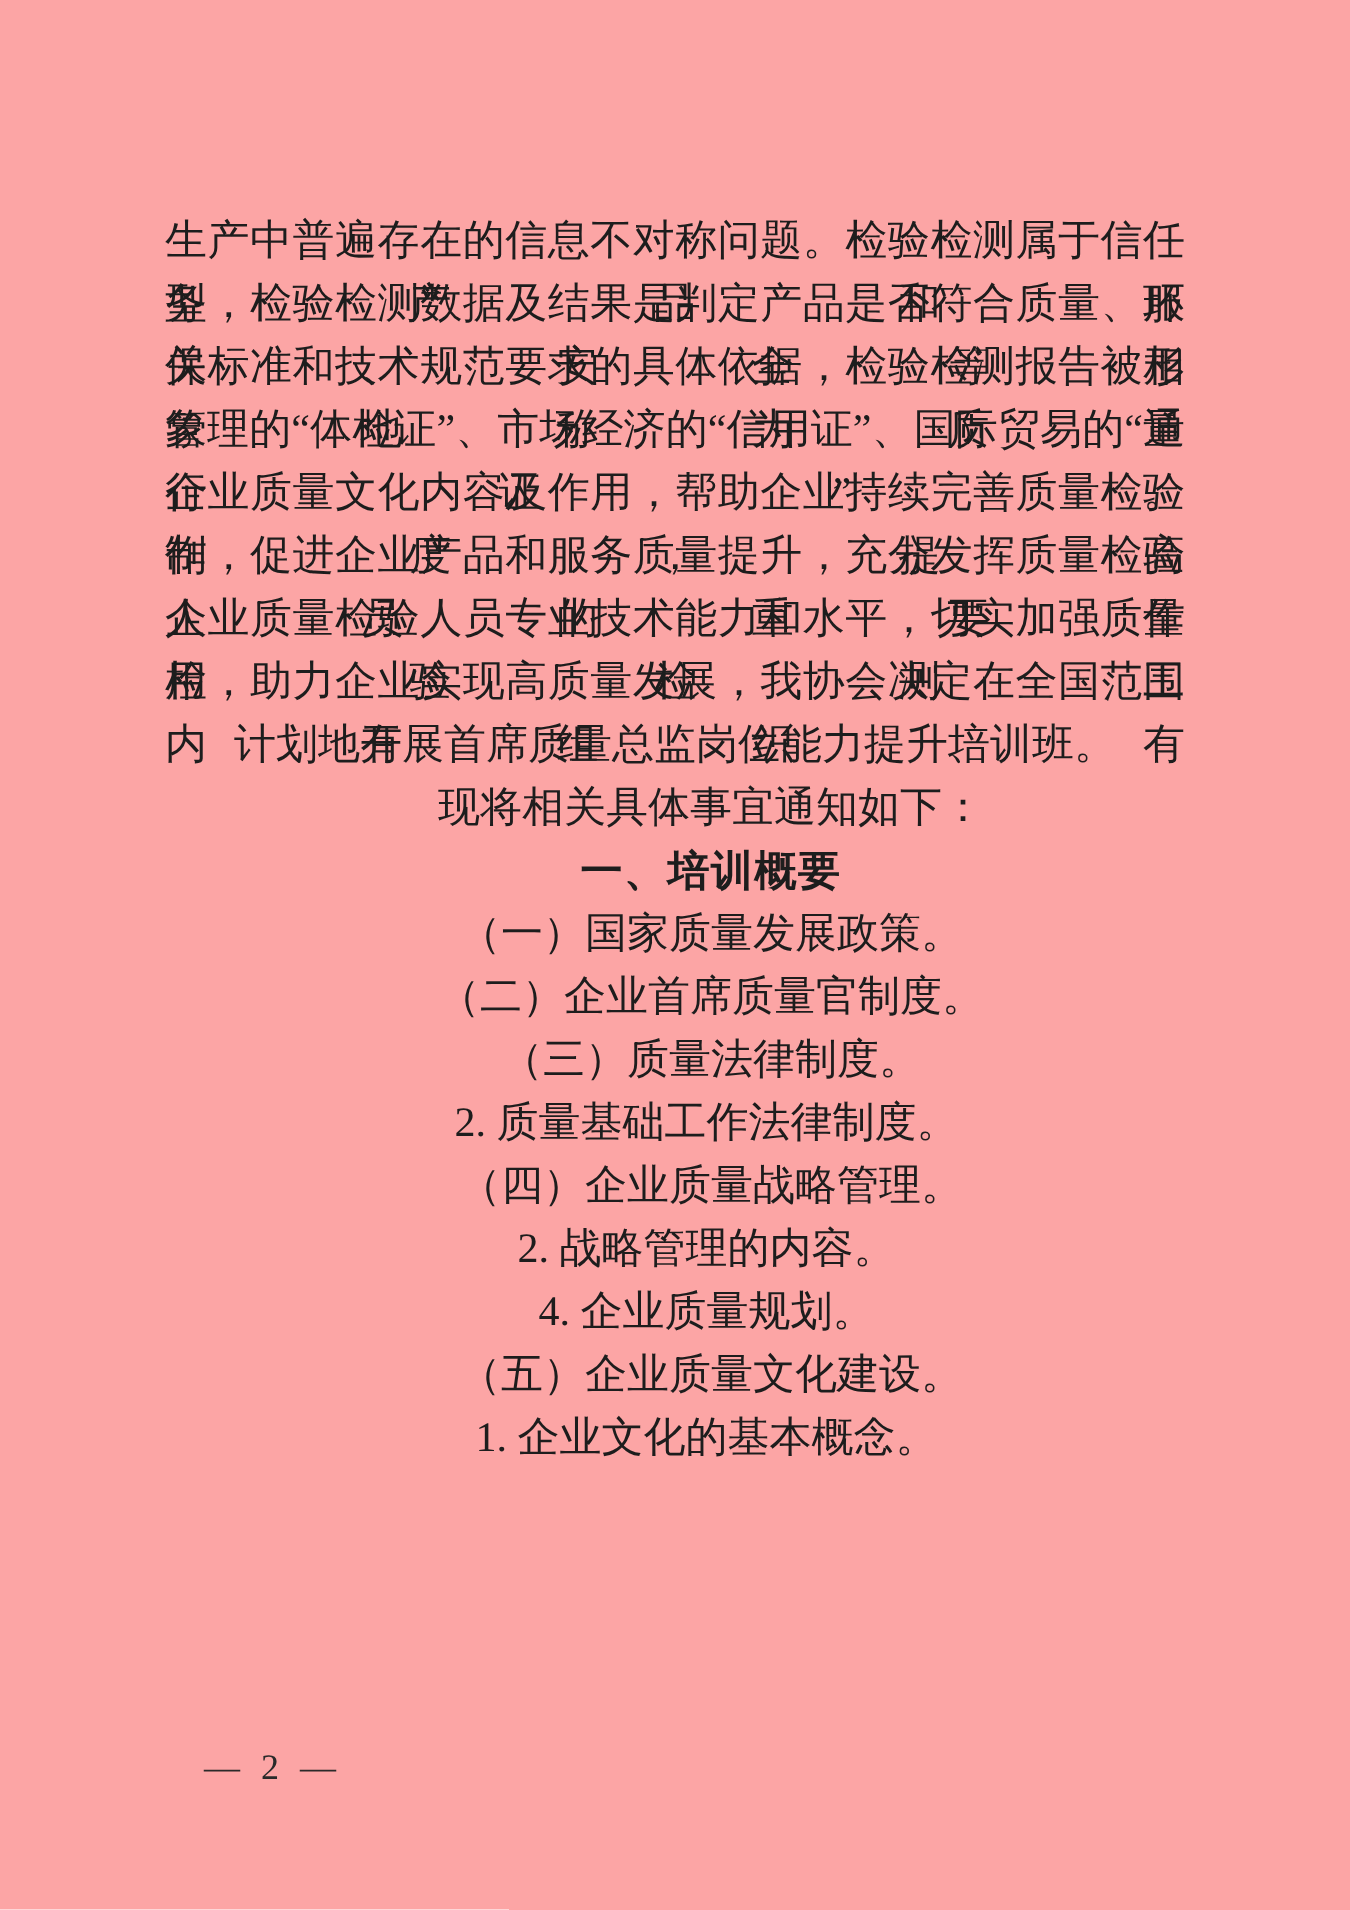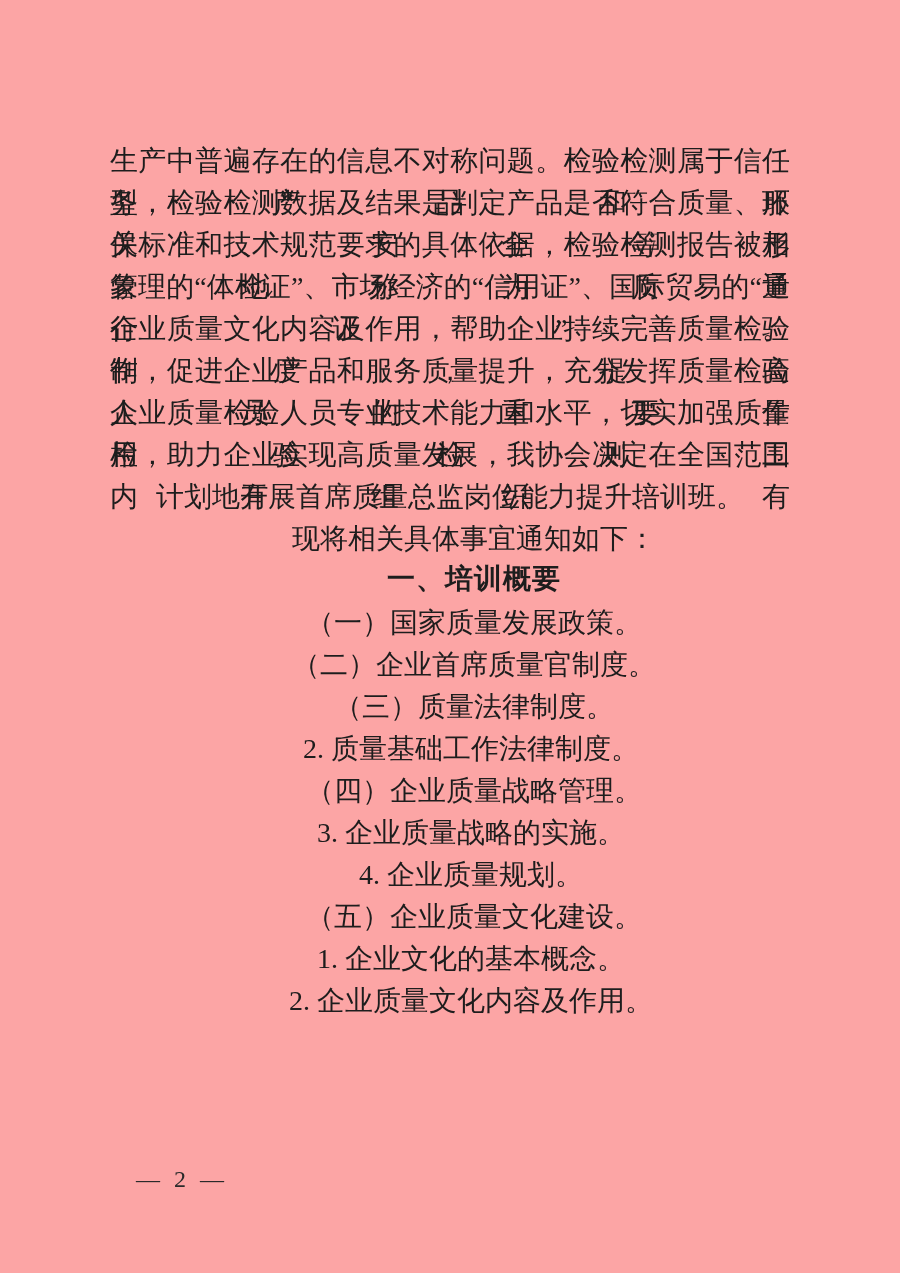--- a/index.html
+++ b/index.html
@@ -34,21 +34,21 @@
     text-align: justify;
     text-align-last: justify;
   }
   .indent2 {
     text-indent: 48px;
   }
   .indent-num {
     text-indent: 42px;
   }
   .heading-main {
-    font-family: Liberation Mono, monospace;
+    font-family: Liberation Sans, sans-serif;
     font-weight: 700;
     letter-spacing: 1px;
   }
   .sub-heading {
     font-weight: 400;
   }
   .footer {
     position: absolute;
     left: 136px;
     top: 1164px;
@@ -76,22 +76,21 @@
 
     <div class="ln indent2">现将相关具体事宜通知如下：</div>
 
     <div class="ln indent2 heading-main">一、培训概要</div>
 
     <div class="ln indent2 sub-heading">（一）国家质量发展政策。</div>
     <div class="ln indent2 sub-heading">（二）企业首席质量官制度。</div>
     <div class="ln indent2 sub-heading">（三）质量法律制度。</div>
     <div class="ln indent-num">2. 质量基础工作法律制度。</div>
     <div class="ln indent2 sub-heading">（四）企业质量战略管理。</div>
-    <div class="ln indent-num">3. 企业质量战略的实施。</div>
+    <div class="ln indent-num">2. 战略管理的内容。</div>
     <div class="ln indent-num">4. 企业质量规划。</div>
     <div class="ln indent2 sub-heading">（五）企业质量文化建设。</div>
     <div class="ln indent-num">1. 企业文化的基本概念。</div>
-    <div class="ln indent-num">2. 企业质量文化内容及作用。</div>
 
   </div>
 
   <div class="footer">— 2 —</div>
 </div>
 
 </body></html>

